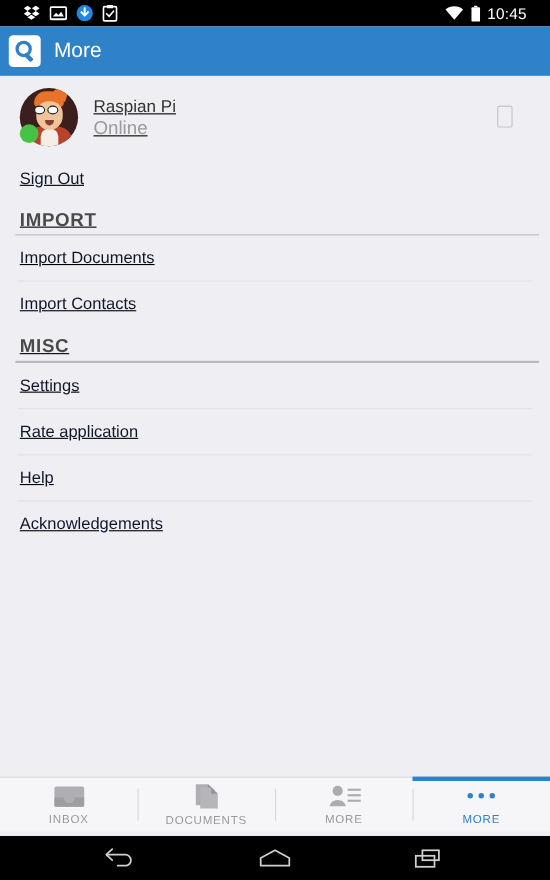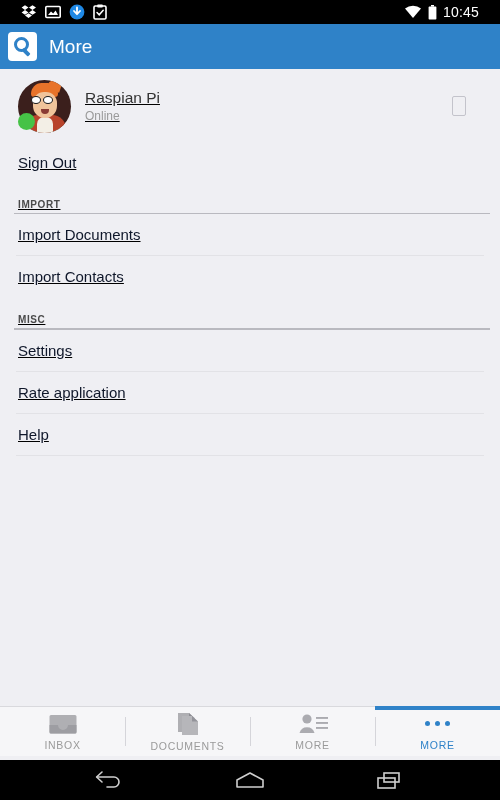--- a/index.html
+++ b/index.html
@@ -73,35 +73,35 @@
              background:#B8432B; border-radius:14px 14px 0 0; }
   .av-shirt { position:absolute; left:19px; bottom:0; width:16px; height:16px;
               background:#F3EFE6; border-radius:7px 7px 0 0; }
   .av-base { position:absolute; left:0; bottom:0; width:53px; height:5px; background:#7FD4C8; }
   .status-dot {
     position:absolute; left:0px; bottom:3px; width:17px; height:17px;
     border-radius:50%; background:#46C246;
   }
   .profile-txt { margin-left:14px; flex:1; }
   .profile-name { font-size:15.5px; color:#333; line-height:19px; }
-  .profile-status { font-size:12px; color:#9a9a9a; line-height:17px; margin-top:1px; }
+  .profile-status { font-size:17px; color:#9a9a9a; line-height:17px; margin-top:1px; }
   .edit-glyph {
     width:14px; height:20px; border:1.6px solid #c3c3cb; border-radius:2px;
     margin-right:16px;
   }
 
   
   .row {
     height:41px; display:flex; align-items:center; padding:0 18px;
     font-size:15px; color:#0f172a;
   }
   .row.plain { height:39px; }
   .section-head {
     height:31px; display:flex; align-items:flex-end; padding:0 18px 3px 18px;
-    font-size:10px; font-weight:bold; color:#4a4a4a; letter-spacing:.6px;
+    font-size:17px; font-weight:bold; color:#4a4a4a; letter-spacing:.6px;
   }
   .divider { height:1px; background:#e2e2e6; margin:0 16px; }
   .divider.strong { height:1.4px; background:#b9b9bf; margin:0 10px 0 14px; }
 
   
   .tabbar {
     position:absolute; top:706px; left:0; width:500px; height:50px;
     background:#F6F6F8; border-top:1px solid #d9d9dd; display:flex;
   }
   .tab {
@@ -208,20 +208,21 @@
     <div class="row">Import Contacts</div>
 
     <div class="section-head">MISC</div>
     <div class="divider strong"></div>
     <div class="row">Settings</div>
     <div class="divider"></div>
     <div class="row">Rate application</div>
     <div class="divider"></div>
     <div class="row">Help</div>
     <div class="divider"></div>
+    <div class="row">Acknowledgements</div>
   </div>
 
   <div class="tabbar">
 
     <div class="tab">
 
       <svg width="30" height="22" viewBox="0 0 30 22">
         <path d="M3 2 H27 A1.5 1.5 0 0 1 28.5 3.5 V19 A1.5 1.5 0 0 1 27 20.5 H3 A1.5 1.5 0 0 1 1.5 19 V3.5 A1.5 1.5 0 0 1 3 2 Z" fill="#AFAFB3"></path>
         <path d="M1.5 12 H10 A5 5 0 0 0 20 12 H28.5 V19 A1.5 1.5 0 0 1 27 20.5 H3 A1.5 1.5 0 0 1 1.5 19 Z" fill="#9D9DA2"></path>
       </svg>

